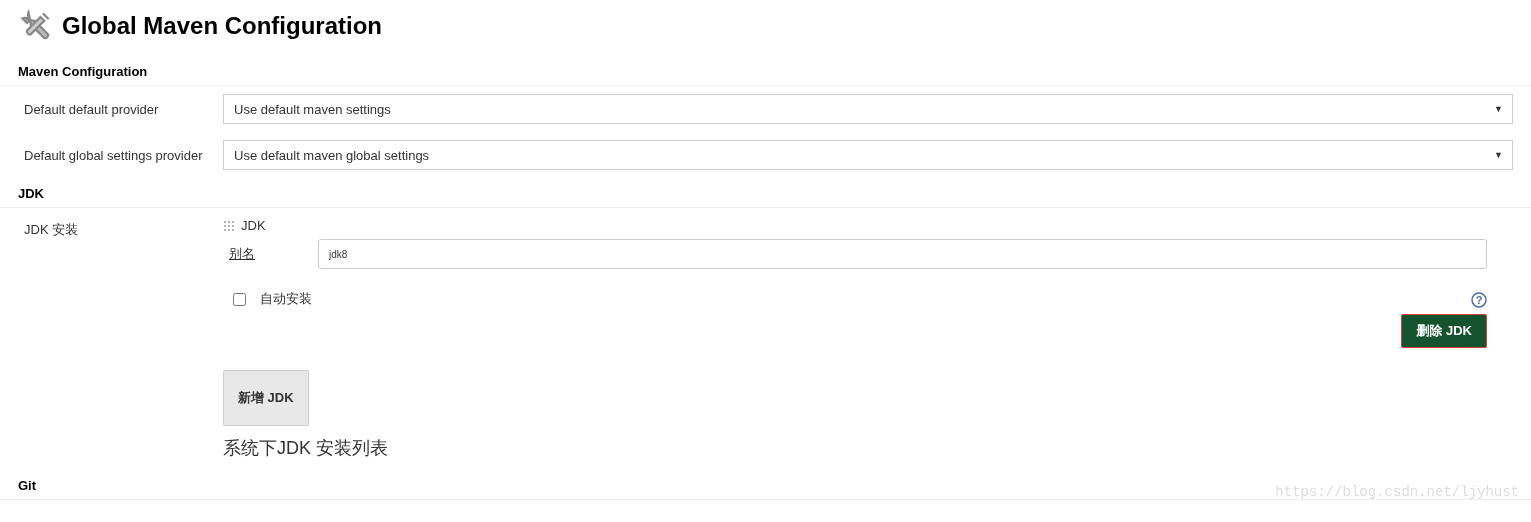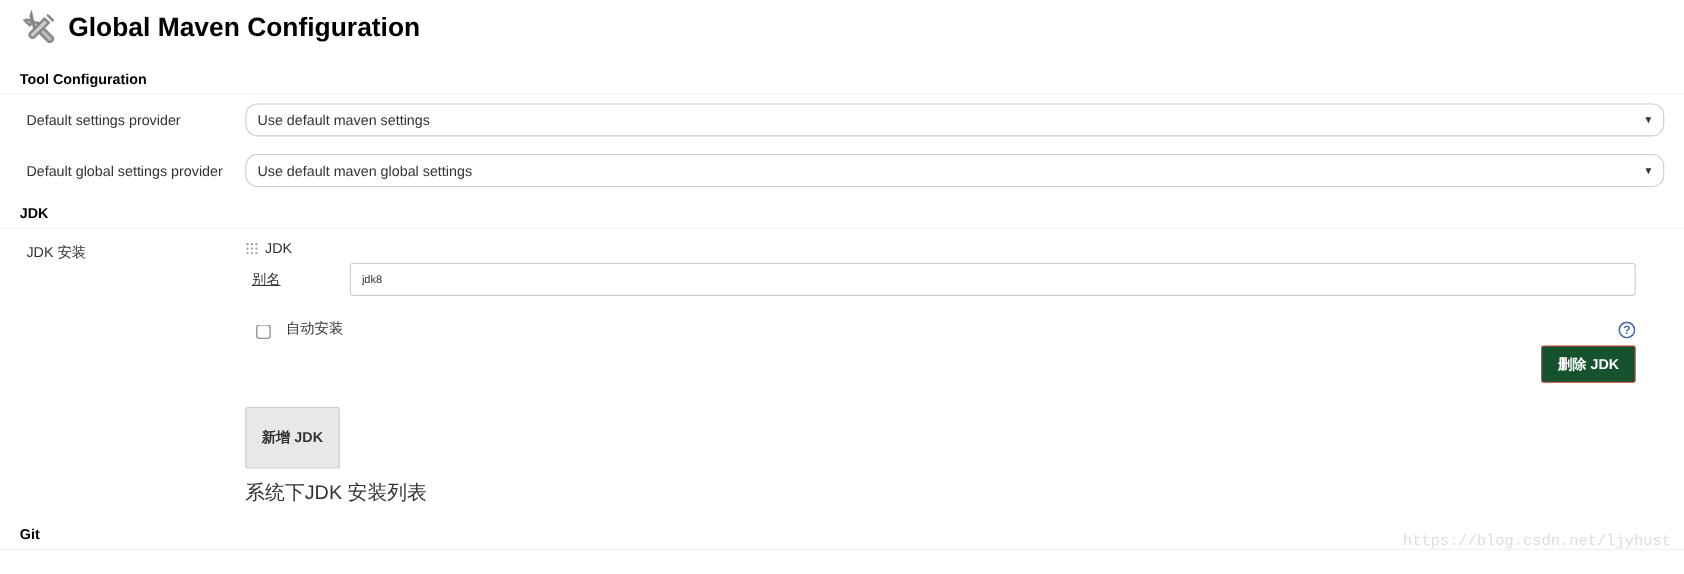--- a/index.html
+++ b/index.html
@@ -50,21 +50,21 @@
       padding-right: 18px;
     }
     .select-wrap {
       position: relative;
       width: 100%;
     }
     select {
       width: 100%;
       height: 30px;
       border: 1px solid #ccc;
-      border-radius: 11px;
+      border-radius: 0;
       background: #fff;
       padding: 4px 28px 4px 10px;
       font-size: 13px;
       color: #333;
       appearance: none;
       -webkit-appearance: none;
     }
     .select-wrap::after {
       content: "▼";
       position: absolute;
@@ -124,21 +124,21 @@
       text-align: left;
       font-size: 13px;
       padding-left: 6px;
     }
     .jdk-field-input {
       flex: 1;
       padding-right: 26px;
     }
     .checkbox-row {
       display: flex;
-      align-items: flex-end;
+      align-items: center;
       margin-top: 21px;
       margin-bottom: 8px;
     }
     .checkbox-row input[type="checkbox"] {
       margin-left: 10px;
       margin-right: 14px;
     }
     .help-icon-row {
       display: flex;
       justify-content: flex-end;
@@ -201,24 +201,24 @@
     <svg viewBox="0 0 48 48" width="36" height="36">
       <g fill="none" stroke="#888" stroke-width="3" stroke-linecap="round">
         <path d="M14 6 a8 8 0 0 0 8 11 L40 35 a4 4 0 0 1 -5 5 L17 22 a8 8 0 0 0 -11 -8 l6 6 l4 -4 z" fill="#bbb"></path>
         <path d="M34 8 l6 6 M30 12 l-18 18 a4 4 0 0 0 5 5 l18 -18 z" fill="#ccc"></path>
       </g>
     </svg>
   </span>
   <h1 class="header-title">Global Maven Configuration</h1>
 </div>
 
-<div class="section-header">Tool Configuration</div>
+<div class="section-header">Maven Configuration</div>
 
 <div class="form-row">
-  <div class="form-label">Default settings provider</div>
+  <div class="form-label">Default default provider</div>
   <div class="form-control">
     <div class="select-wrap">
       <select>
         <option>Use default maven settings</option>
       </select>
     </div>
   </div>
 </div>
 
 <div class="form-row">

